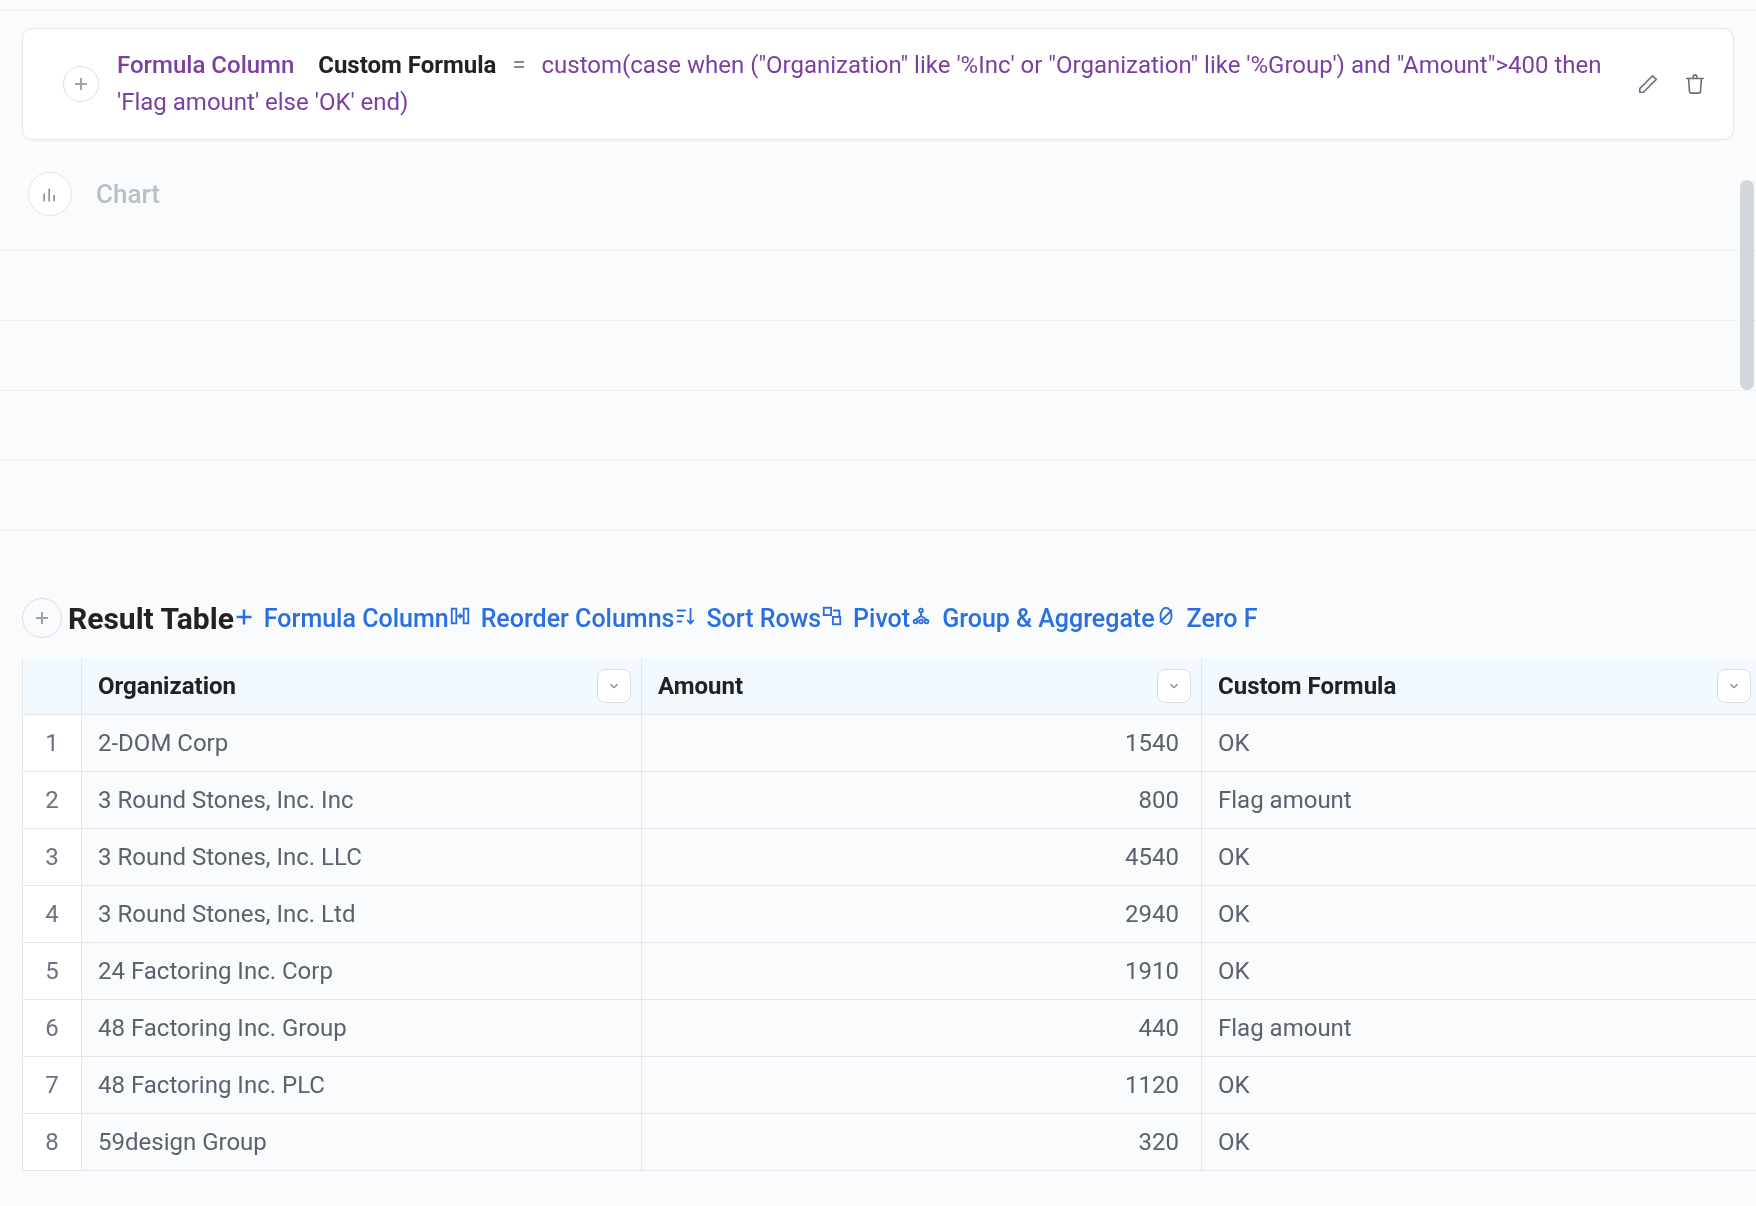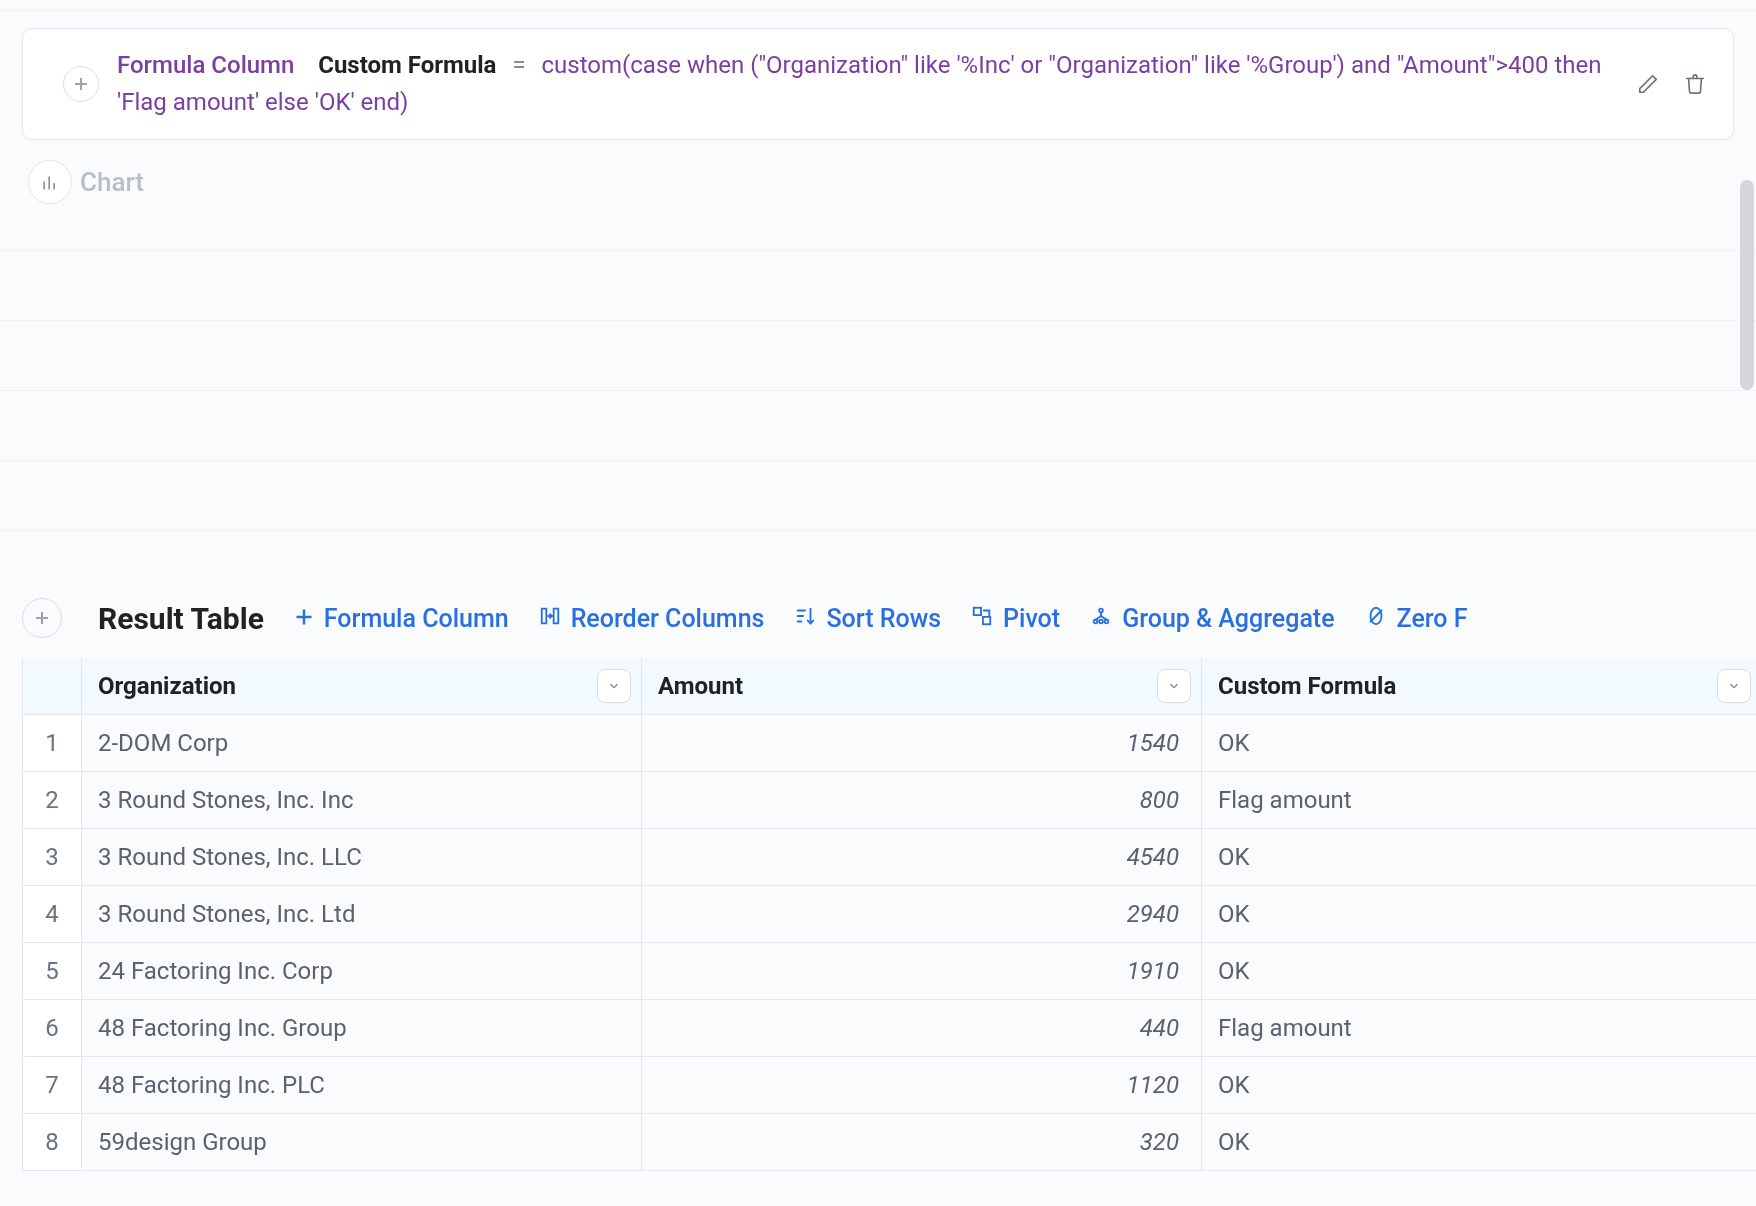--- a/index.html
+++ b/index.html
@@ -39,34 +39,34 @@
   }
   .fc-label { color:#7b3fa0; font-weight:500; }
   .fc-name { color:#222; font-weight:700; }
   .fc-eq { color:#888; padding: 0 10px; }
   .fc-expr { color:#7b3fa0; }
   .icon-btn {
     width:34px; height:34px; display:flex; align-items:center; justify-content:center;
     color:#6b7280; border-radius:6px; cursor:pointer;
   }
   .chart-row {
-    position:absolute; top: 160px; left: 28px;
-    display:flex; align-items:center; gap: 8px; justify-content: space-between;
+    position:absolute; top: 172px; left: 28px;
+    display:flex; align-items:center; gap: 24px; justify-content: space-between;
   }
   .chart-icon-circle {
     width:44px; height:44px; border:1px solid #e3e6ea; border-radius:50%;
     display:flex; align-items:center; justify-content:center; background:#fff;
     color:#8a94a0;
   }
   .chart-label { font-size: 26px; color:#b8bfc9; font-weight:500; }
   .result-section {
     position:absolute; top: 588px; left: 22px; right: 0;
   }
   .result-header {
-    display:flex; align-items:center; gap: 30px;
+    display:flex; align-items:center; 
     padding: 10px 0 20px 0;
   }
   .result-title { font-size: 30px; font-weight:700; color:#222; margin-left: 6px;}
   .tool-link {
     display:flex; align-items:center; gap:10px;
     font-size:25px; color:#2a6fe0; font-weight:500; cursor:pointer;
   }
   .tool-link svg, .tool-link .glyph { color:#2a6fe0; }
   .table {
     width: 100%;
@@ -82,21 +82,21 @@
     padding: 14px 16px;
     font-size: 24px;
   }
   .th { font-weight:700; color:#222; position:relative; text-align:left; }
   .rownum-th { width:60px; background:#f2f9ff; border-left:1px solid #e3e6ea;}
   .rownum-td { width:60px; text-align:center; color:#6b7280; background:#fff; border-left:1px solid #e3e6ea;}
   .col-org { width: 560px; }
   .col-amt { width: 560px; }
   .col-cf  { width: 560px; }
   .td-org { color:#5a6270; }
-  .td-amt { color:#5a6270; text-align:right; padding-right: 22px; font-style: italic;}
+  .td-amt { color:#5a6270; text-align:right; padding-right: 22px;}
   .td-cf  { color:#5a6270; }
   .dd-caret {
     position:absolute; right:10px; top:50%; transform:translateY(-50%);
     width:34px; height:34px; border:1px solid #d9dde3; border-radius:8px;
     display:flex; align-items:center; justify-content:center; background:#fff;
     color:#7a828d;
   }
   .scrollbar {
     position:absolute; right:2px; top:60px; bottom:auto; width:14px; height:480px;
     background: transparent;

